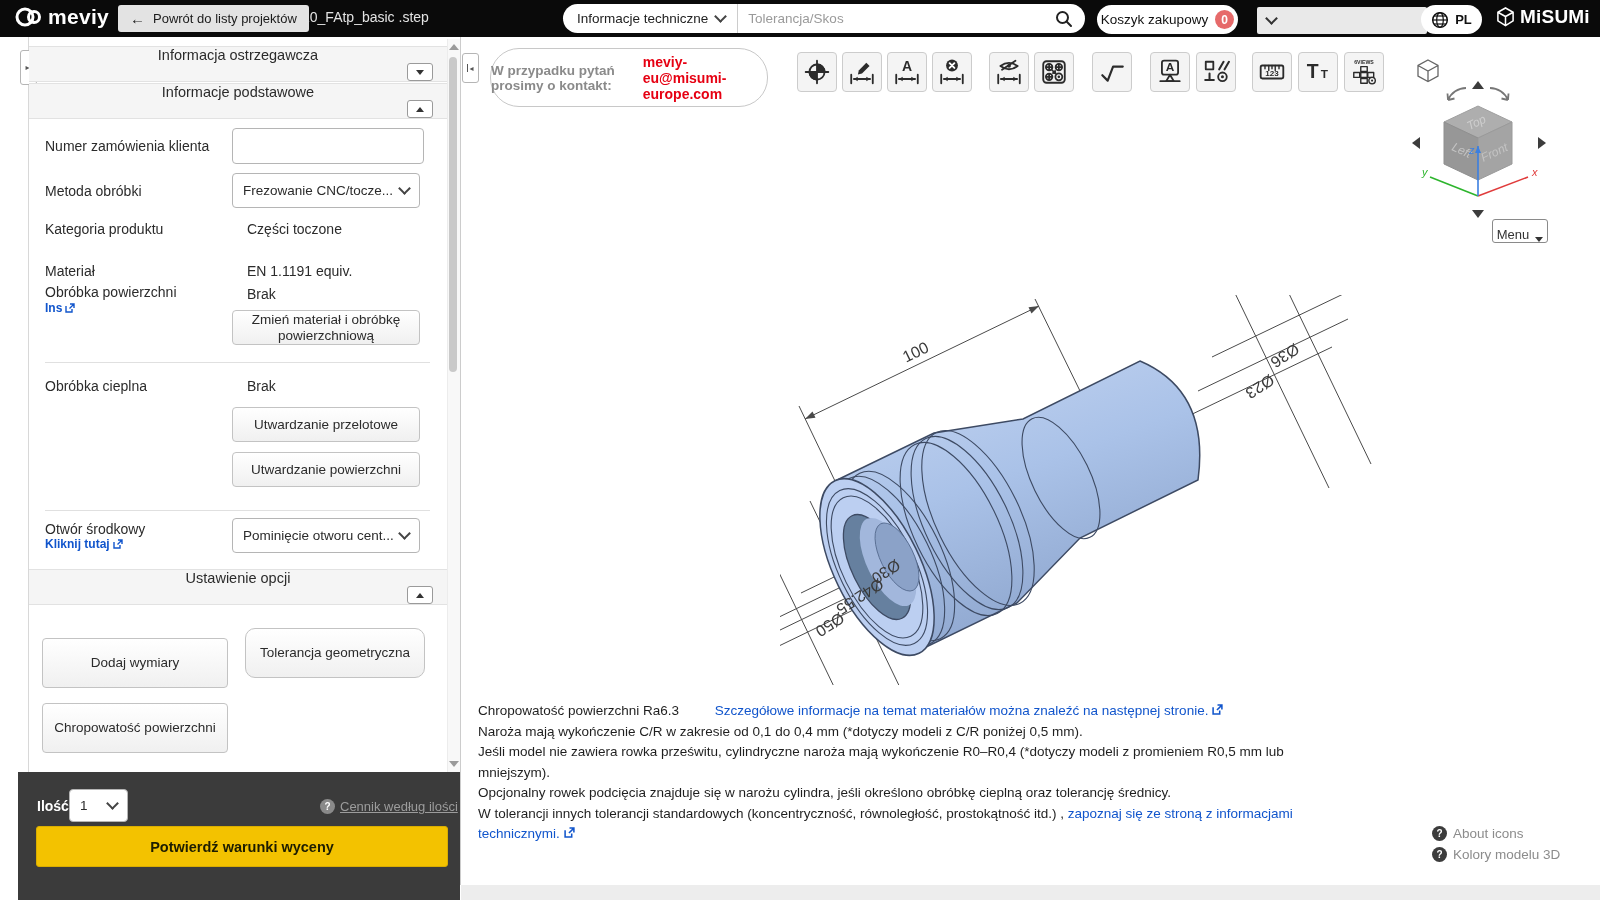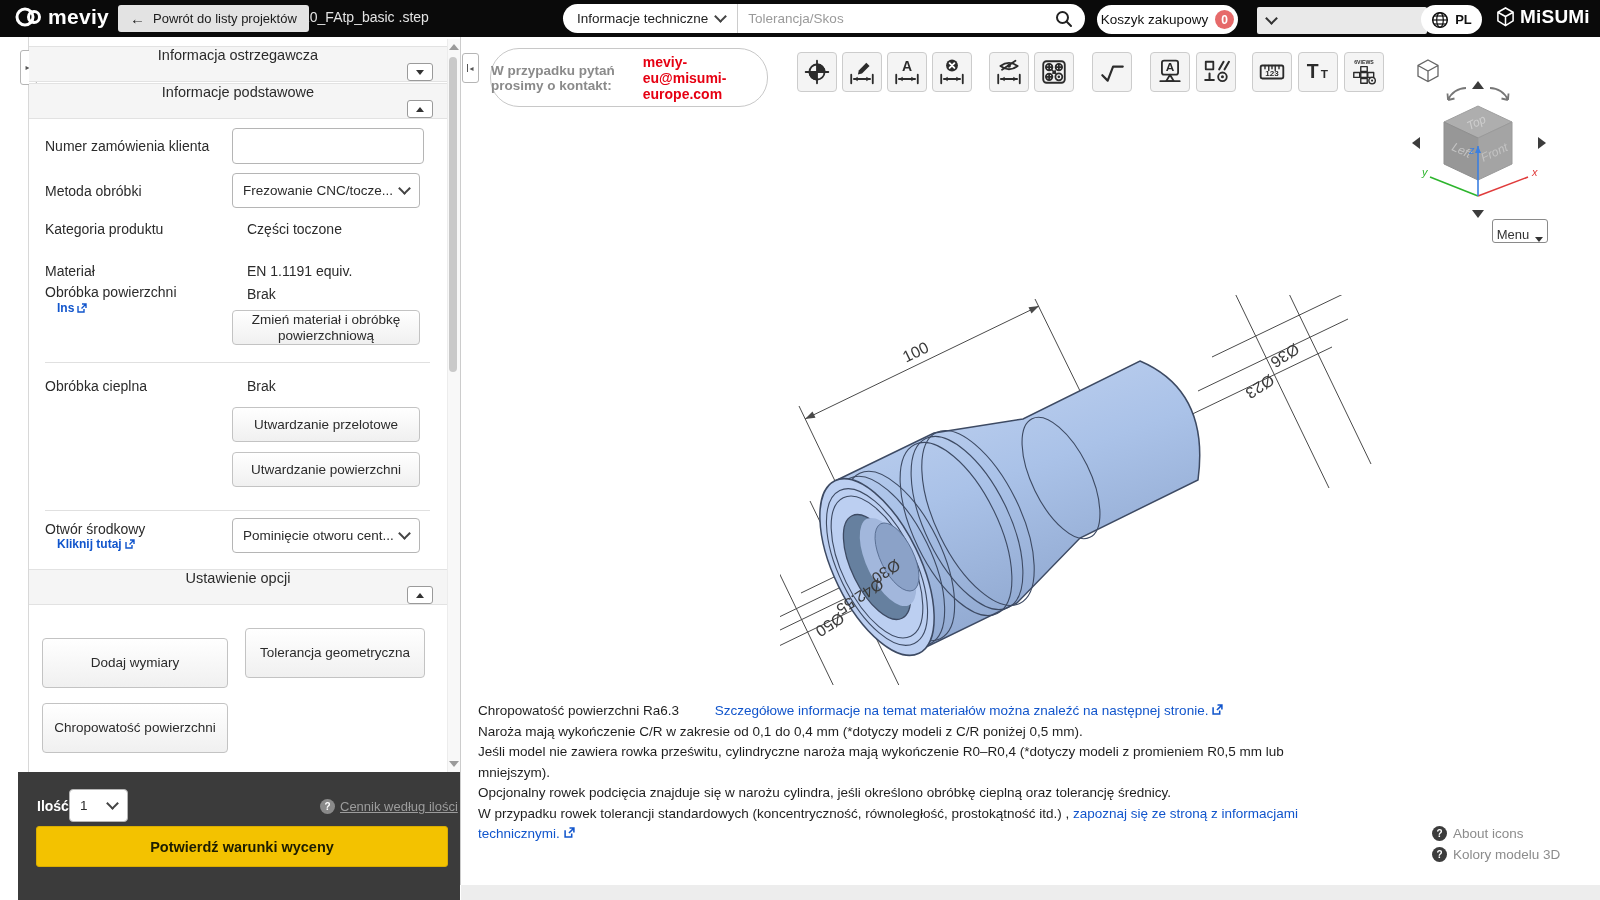--- a/index.html
+++ b/index.html
@@ -37,21 +37,21 @@
           justify-content:center;gap:1px;font-size:8px;color:#555;cursor:pointer;}
   .sec-hdr{left:29px;width:418px;height:36px;background:#f5f5f5;border-top:1px solid #e2e2e2;border-bottom:1px solid #e2e2e2;
            display:flex;align-items:center;padding:0 14px;box-sizing:border-box;flex-direction:column;}
   .sec-hdr span.t{font-size:14.5px;color:#2b2b2b;}
   .toggle{margin-left:auto;width:24px;height:19px;border:1px solid #9a9a9a;border-radius:3px;background:#fff;
           display:flex;align-items:center;justify-content:center;cursor:pointer;}
   .tri-up{width:0;height:0;border-left:4px solid transparent;border-right:4px solid transparent;border-bottom:5px solid #333;}
   .tri-dn{width:0;height:0;border-left:4px solid transparent;border-right:4px solid transparent;border-top:5px solid #333;}
   .lbl{font-size:14px;color:#2b2b2b;}
   .val{font-size:14px;color:#2b2b2b;}
-  .link{color:#1155cc;font-size:12px;cursor:pointer;display:inline-flex;align-items:center;gap:3px;margin-left:12px;}
+  .link{color:#1155cc;font-size:12px;cursor:pointer;display:inline-flex;align-items:center;gap:3px;}
   .input{background:#fff;border:1px solid #b5b5b5;border-radius:4px;}
   .selbox{background:#fff;border:1px solid #b5b5b5;border-radius:4px;display:flex;align-items:center;
           padding:0 10px;font-size:13.5px;color:#2b2b2b;box-sizing:border-box;cursor:pointer;}
   .selbox .chev{margin-left:auto;}
   .btn{background:linear-gradient(#ffffff,#f0f0f0);border:1px solid #c3c3c3;border-radius:4px;color:#2b2b2b;
        display:flex;align-items:center;justify-content:center;text-align:center;font-size:13.5px;line-height:16px;cursor:pointer;box-sizing:border-box;}
   .divider{height:1px;background:#e0e0e0;}
   
   .sb-track{left:447px;top:39px;width:12px;height:733px;background:#f8f8f8;border-left:1px solid #ececec;}
   .sb-thumb{left:449px;top:57px;width:8px;height:315px;background:#c9c9c9;border-radius:5px;cursor:pointer;}
@@ -203,21 +203,21 @@
         <span class="tri-up"></span>
       </span>
   </div>
 
   <div class="abs selbox" style="left:232px;top:518px;width:188px;height:35px;">
     <span>Pominięcie otworu cent...</span>
     <span class="chev"></span>
   </div>
 
   <div class="abs btn" style="left:42px;top:628px;width:186px;height:50px;margin-top:10px;">Dodaj wymiary</div>
-  <div class="abs btn" style="left:245px;top:628px;width:180px;height:50px;">Tolerancja geometryczna</div>
+  <div class="abs btn" style="left:245px;top:628px;width:180px;height:50px;border-radius:10px;">Tolerancja geometryczna</div>
   <div class="abs btn" style="left:42px;top:703px;width:186px;height:50px;">Chropowatość powierzchni</div>
 
   <div class="abs sb-track">
     <div class="sb-arr" style="position:absolute;left:1px;top:5px;border-bottom:6px solid #9a9a9a;"></div>
     <div class="sb-arr" style="position:absolute;left:1px;top:722px;border-top:6px solid #9a9a9a;"></div>
   </div>
   <div class="abs sb-thumb"></div>
 
   <div class="abs sfooter"></div>
   <div class="abs qty-lbl" style="left:37px;top:798px;">Ilość</div>
@@ -440,21 +440,21 @@
           <path d="M1 3v6h6V6" fill="none" stroke="#1155cc" stroke-width="1.4"></path>
             <path d="M5 1h4v4M9 1 4.5 5.5" fill="none" stroke="#1155cc" stroke-width="1.4"></path>
         </svg>
       </span>
     </div>
     <div>Naroża mają wykończenie C/R w zakresie od 0,1 do 0,4 mm (*dotyczy modeli z C/R poniżej 0,5 mm).</div>
     <div>Jeśli model nie zawiera rowka prześwitu, cylindryczne naroża mają wykończenie R0–R0,4 (*dotyczy modeli z promieniem R0,5 mm lub</div>
     <div>mniejszym).</div>
     <div>Opcjonalny rowek podcięcia znajduje się w narożu cylindra, jeśli określono obróbkę cieplną oraz tolerancję średnicy.</div>
     <div>
-      <span>W przypadku rowek tolerancji standardowych (koncentryczność, równoległość, prostokątność itd.) , </span>
+      <span>W tolerancji innych tolerancji standardowych (koncentryczność, równoległość, prostokątność itd.) , </span>
       <span class="blue">zapoznaj się ze stroną z informacjami</span>
     </div>
     <div>
       <span class="blue">technicznymi.</span>
       <svg width="11" height="11" viewBox="0 0 10 10">
         <path d="M1 3v6h6V6" fill="none" stroke="#1155cc" stroke-width="1.4"></path>
           <path d="M5 1h4v4M9 1 4.5 5.5" fill="none" stroke="#1155cc" stroke-width="1.4"></path>
       </svg>
     </div>
   </div>

